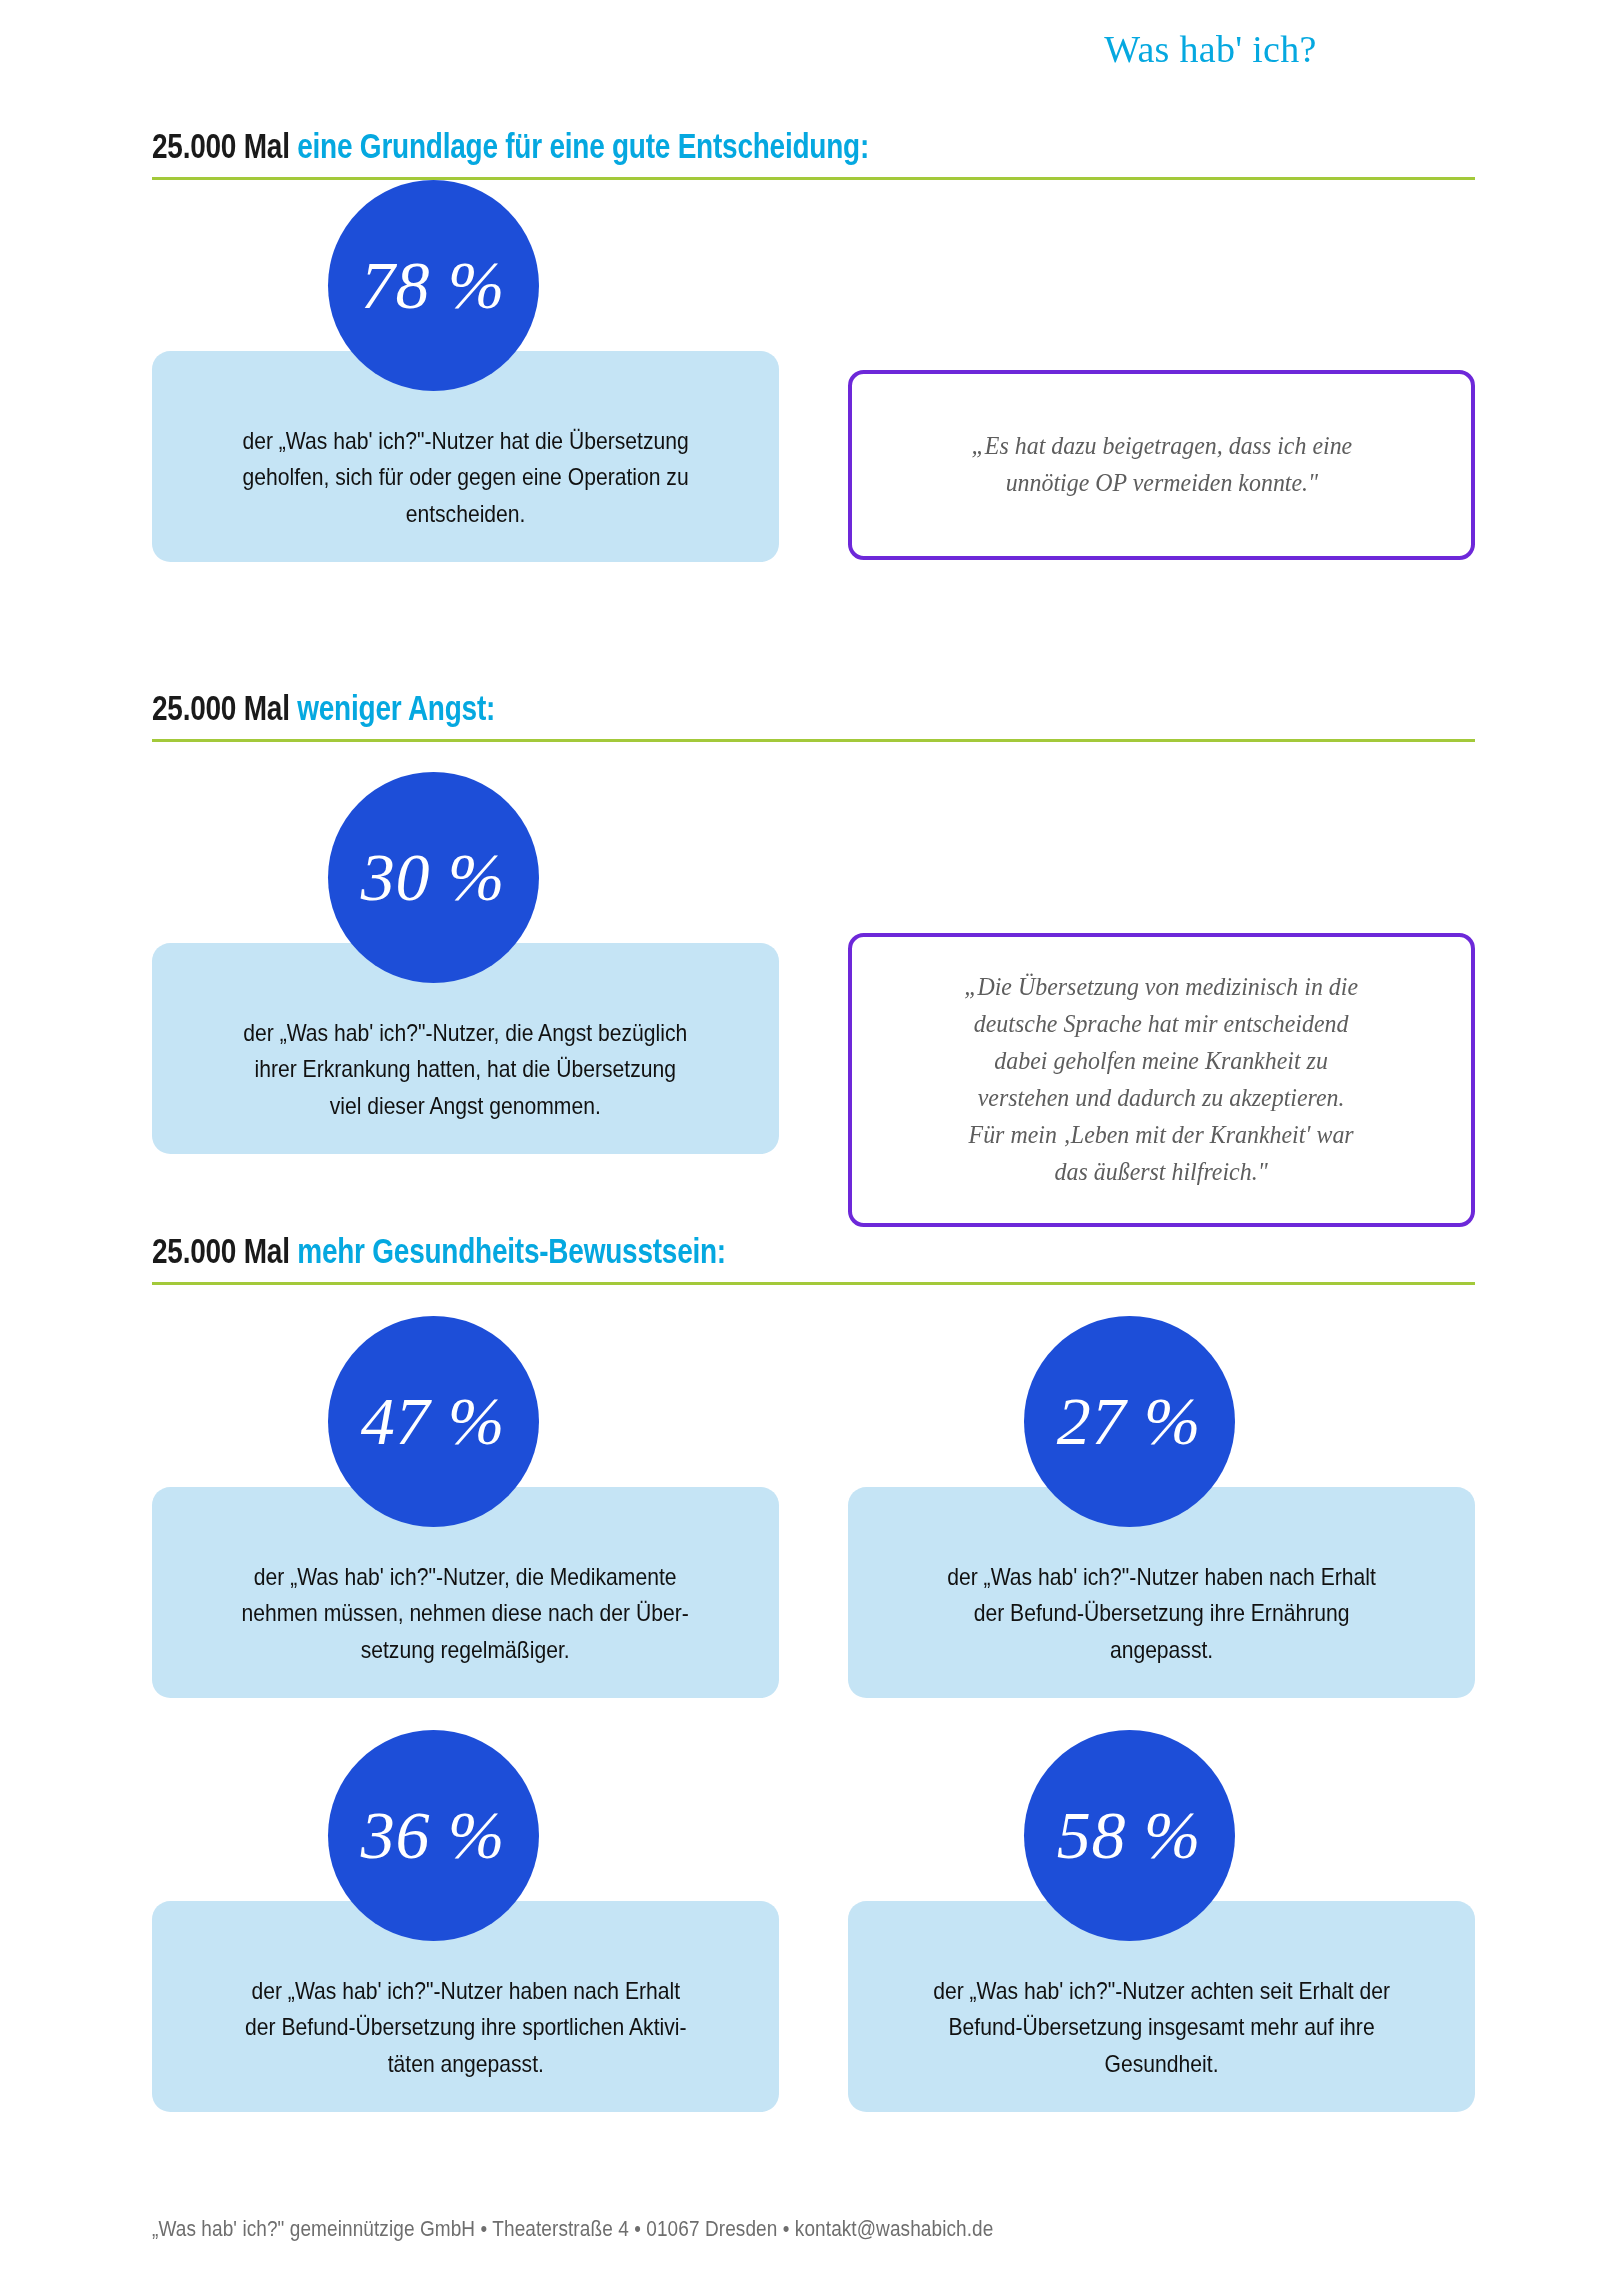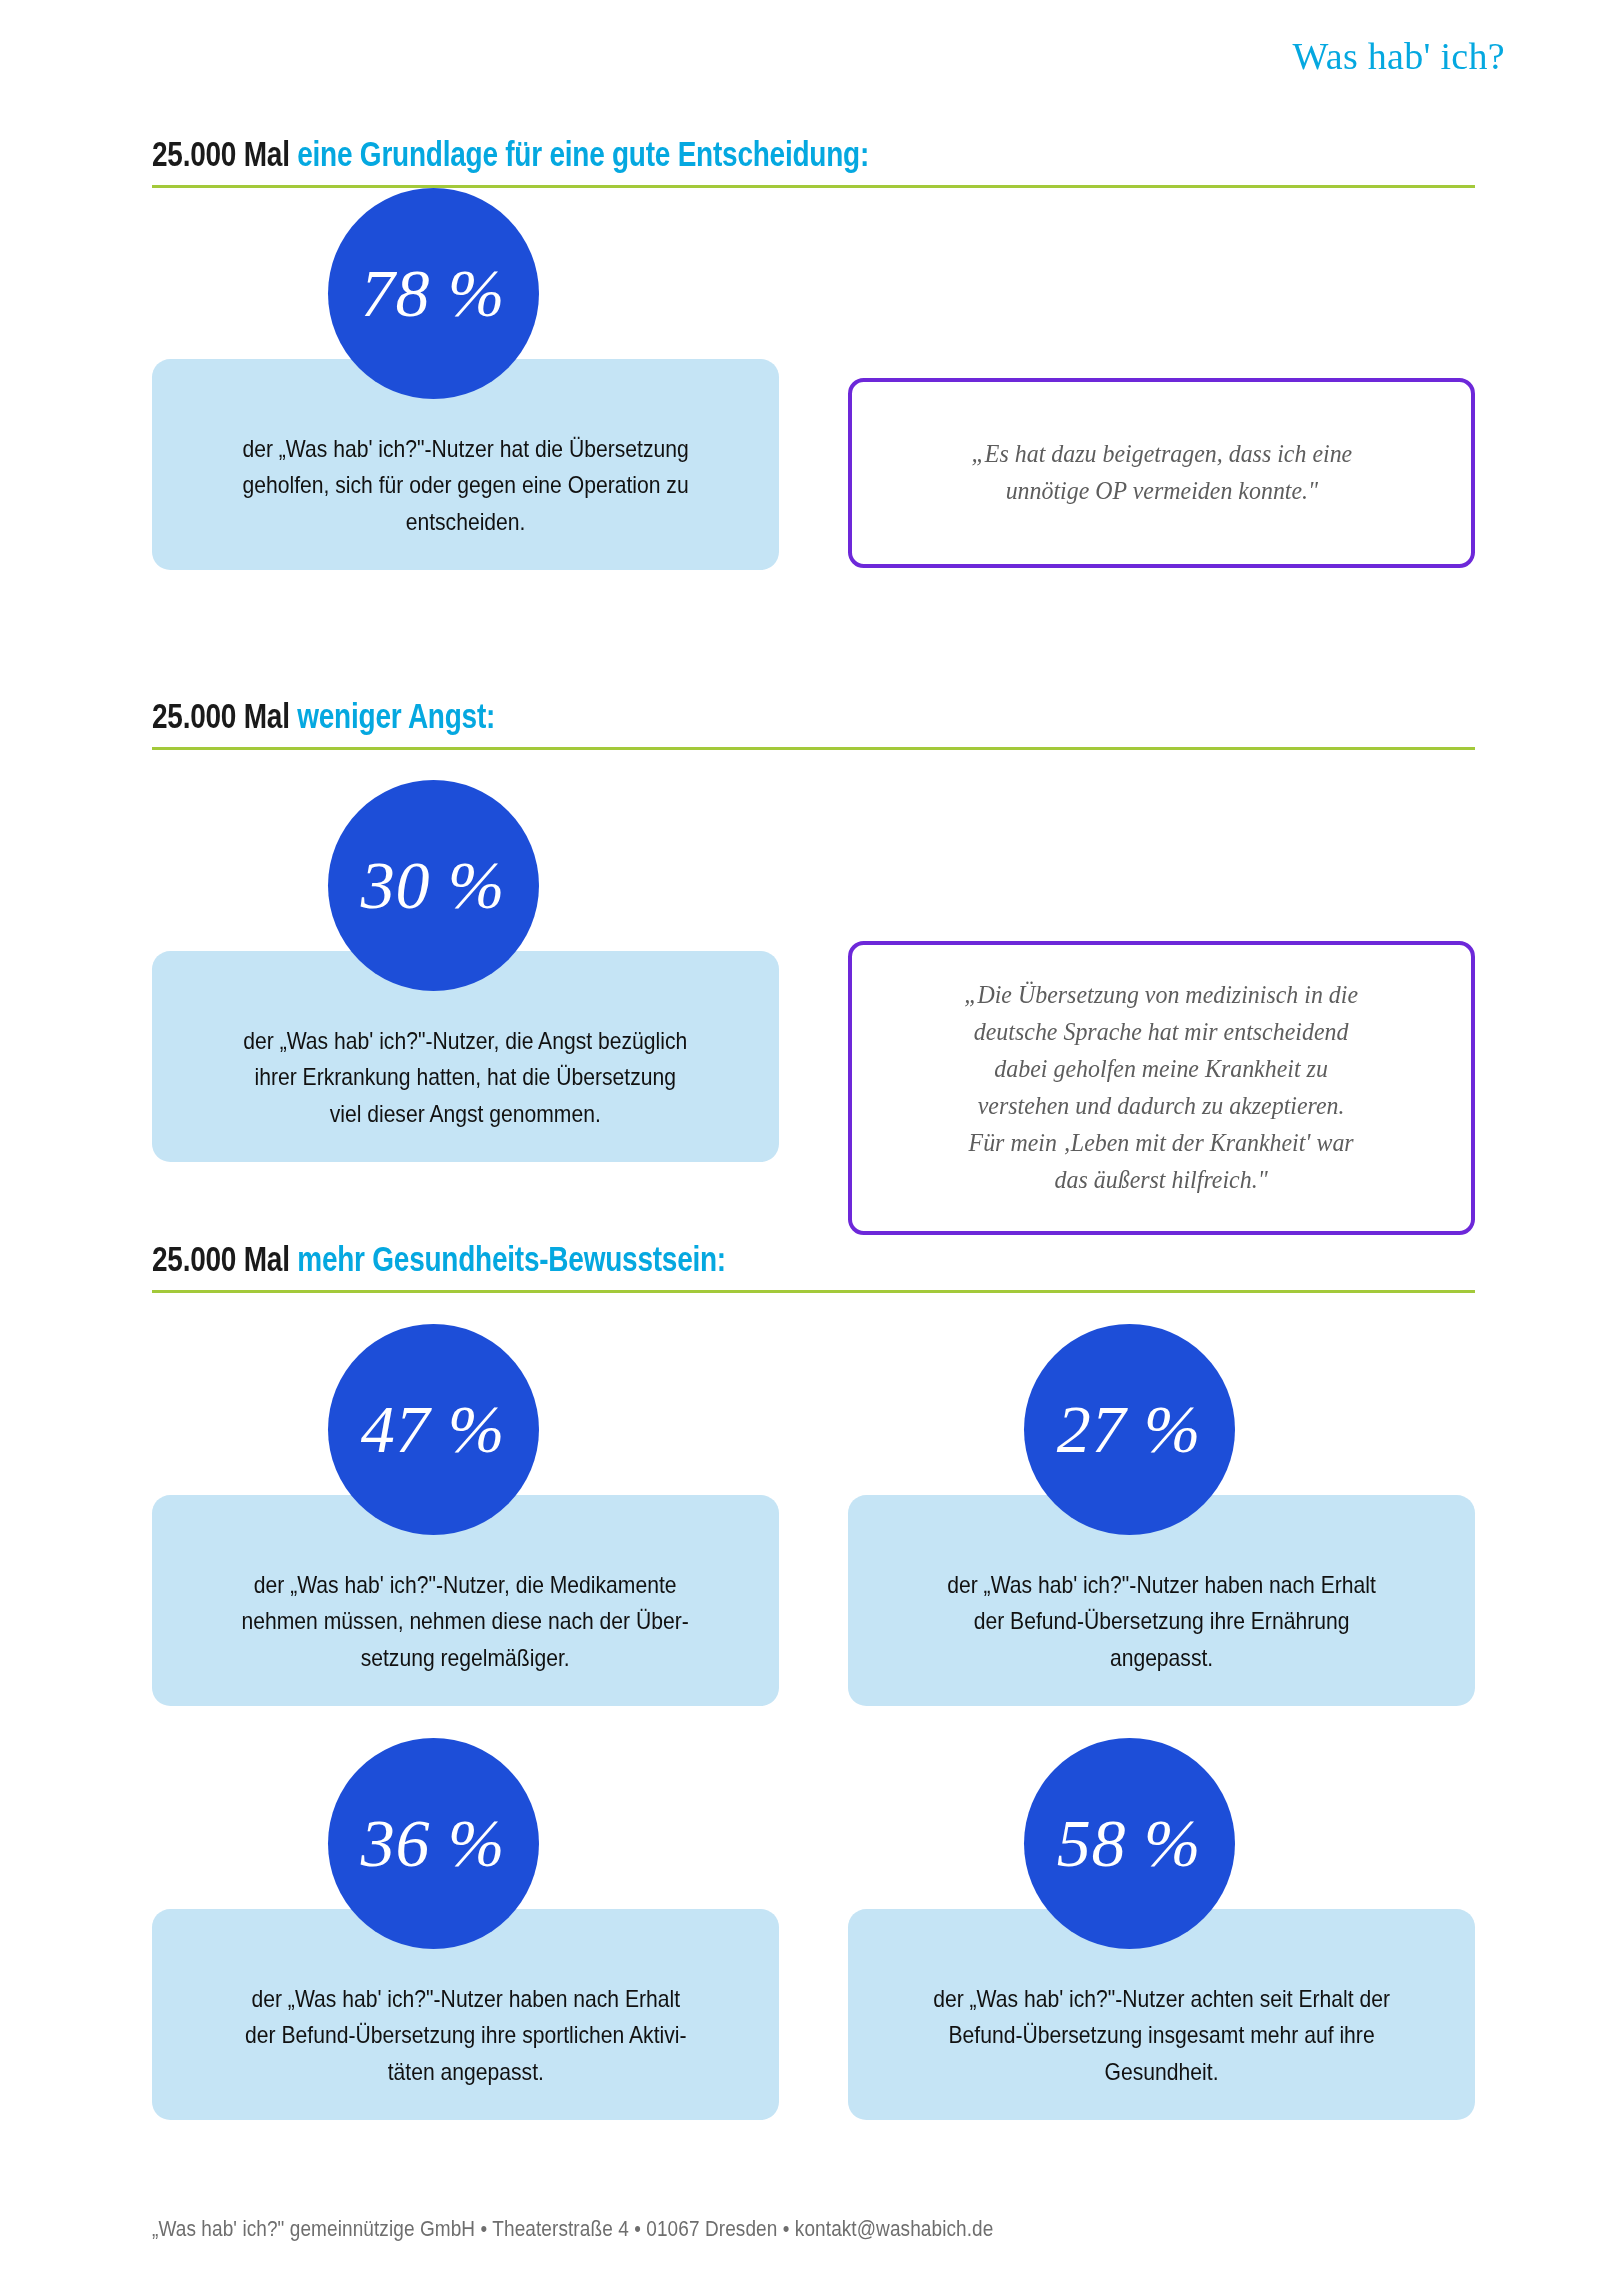--- a/index.html
+++ b/index.html
@@ -18,39 +18,38 @@
   .page {
     position: absolute;
     inset: 0;
     width: 1623px;
     height: 2295px;
   }
 
   
   .header {
     position: absolute;
-    top: 34px;
+    top: 27px;
     right: 118px;
     width: 589px;
-    text-align: right;
+    text-align: center;
   }
   .brand {
     font-family: "Liberation Serif", "DejaVu Serif", serif;
     font-size: 38px;
     color: #05A8E0;
     letter-spacing: 0.3px;
     white-space: nowrap;
   }
 
   
   .section {
     position: absolute;
     left: 152px;
     width: 1323px;
-    margin-top: 8px;
   }
   .section-heading {
     font-family: "Liberation Sans Narrow", "Liberation Sans", sans-serif;
     font-size: 35px;
     font-weight: bold;
     letter-spacing: -0.3px;
     white-space: nowrap;
     transform: scaleX(0.80);
     transform-origin: left center;
     line-height: 1.05;

